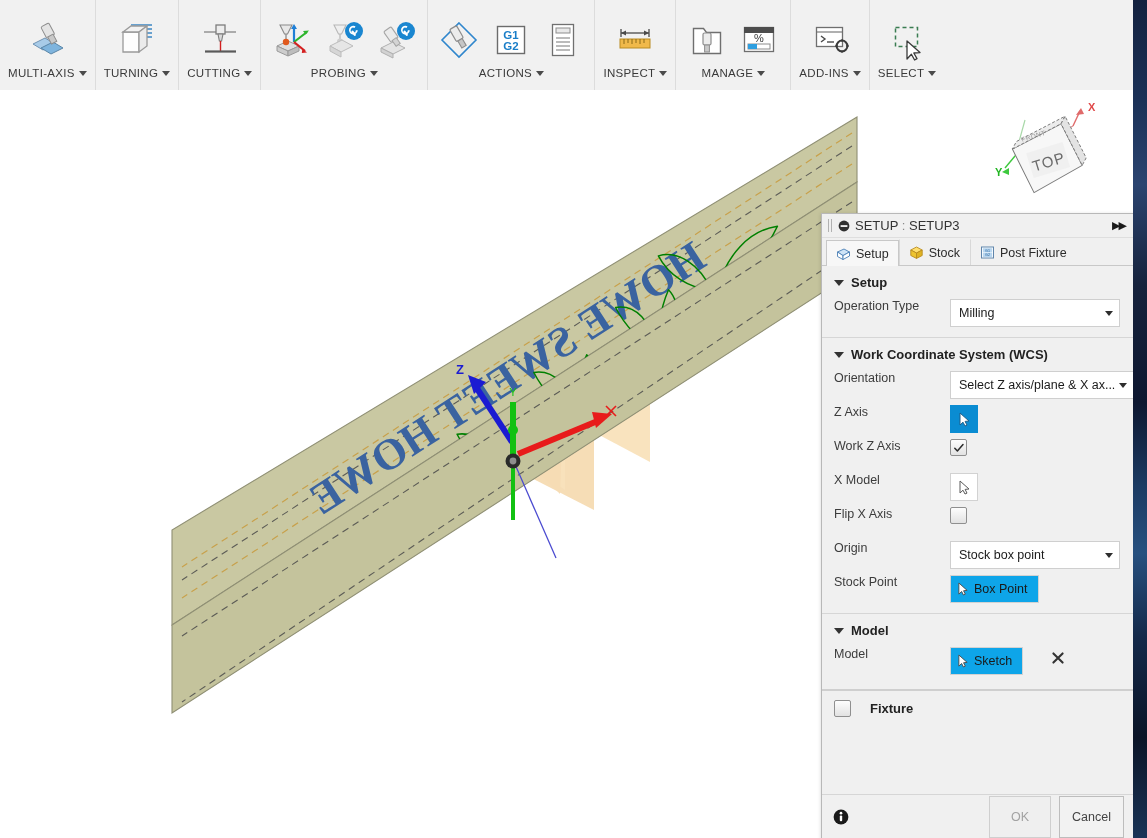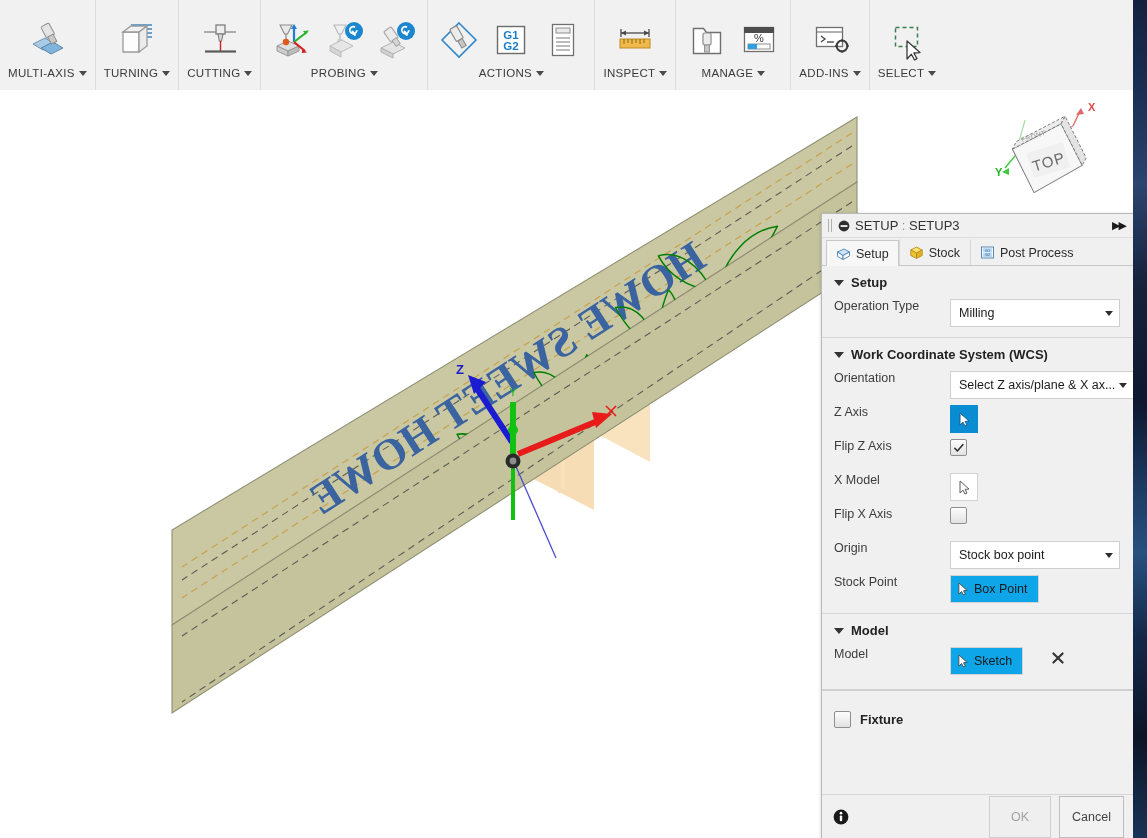--- a/index.html
+++ b/index.html
@@ -138,21 +138,21 @@
     height:28px;border:1px solid #d2d2d2;background:#0ea5e9;
     display:flex;align-items:center;gap:5px;padding:0 10px 0 6px;
     font-size:12.5px;color:#1a1a1a;box-sizing:border-box;
   }
   .xbtn{
     width:22px;height:22px;display:flex;align-items:center;justify-content:center;
     margin-left:8px;color:#333;font-size:15px;font-weight:bold;
   }
   .divider{height:1px;background:#d6d6d6;margin:6px 0 0 0;}
   .thick-div{height:2px;background:#cfcfcf;margin:10px 0 0 0;}
-  .fixture-row{display:flex;align-items:center;gap:9px;padding:20px 0 12px 12px;}
+  .fixture-row{display:flex;align-items:center;gap:19px;padding:9px 0 12px 12px;}
   .fixture-row .flbl{font-size:13px;font-weight:bold;color:#222;}
 
   .dlg-foot{
     height:44px;min-height:44px;display:flex;align-items:center;
     border-top:1px solid #d6d6d6;background:#f0f0f0;padding:0 10px;gap:8px;
   }
   .info-ico{width:18px;height:18px;display:flex;align-items:center;justify-content:center;}
   .foot-spacer{flex:1;}
   .fbtn{
     min-width:62px;height:42px;border:1px solid #bdbdbd;background:#f2f2f2;
@@ -591,21 +591,21 @@
       <div class="tab">
         <span style="display:inline-flex;">
           <svg width="15" height="15" viewBox="0 0 15 15">
             <rect x="1.5" y="2" width="12" height="11" fill="#fff" stroke="#5f85ab" stroke-width="1"></rect>
             <rect x="2.8" y="3.2" width="9.4" height="4.2" fill="#b8d6ef"></rect>
             <rect x="2.8" y="7.8" width="9.4" height="4.2" fill="#b8d6ef"></rect>
             <text x="7.5" y="6.7" font-family="Liberation Sans, sans-serif" font-size="3.6" fill="#1a5a96" text-anchor="middle">G1</text>
             <text x="7.5" y="11.3" font-family="Liberation Sans, sans-serif" font-size="3.6" fill="#1a5a96" text-anchor="middle">G2</text>
           </svg>
         </span>
-        <span>Post Process</span>
+        <span>Post Fixture</span>
       </div>
     </div>
 
     <div class="dlg-body">
 
       <div class="sec-head">
         <i class="tri"></i>
         <span>Setup</span>
       </div>
       <div class="row">
@@ -636,21 +636,21 @@
         <div class="pickbtn active">
           <span style="display:inline-flex;">
             <svg width="13" height="15" viewBox="0 0 13 15">
               <path d="M2 1 L2 13 L5 10.2 L7 14 L9 13.1 L7.1 9.4 L11 9 Z" fill="#ffffff" stroke="#1f5f8a" stroke-width="1" stroke-linejoin="round"></path>
             </svg>
           </span>
         </div>
       </div>
 
       <div class="row">
-        <span class="lbl">Flip Z Axis</span>
+        <span class="lbl">Work Z Axis</span>
         <div class="chk">
           <svg width="12" height="12" viewBox="0 0 12 12">
             <path d="M1.8 6.2 L4.4 9 L10 2.6" fill="none" stroke="#2b2b2b" stroke-width="1.5" stroke-linecap="round" stroke-linejoin="round"></path>
           </svg>
         </div>
       </div>
 
       <div class="row">
         <span class="lbl">X Model</span>
         <div class="pickbtn">

